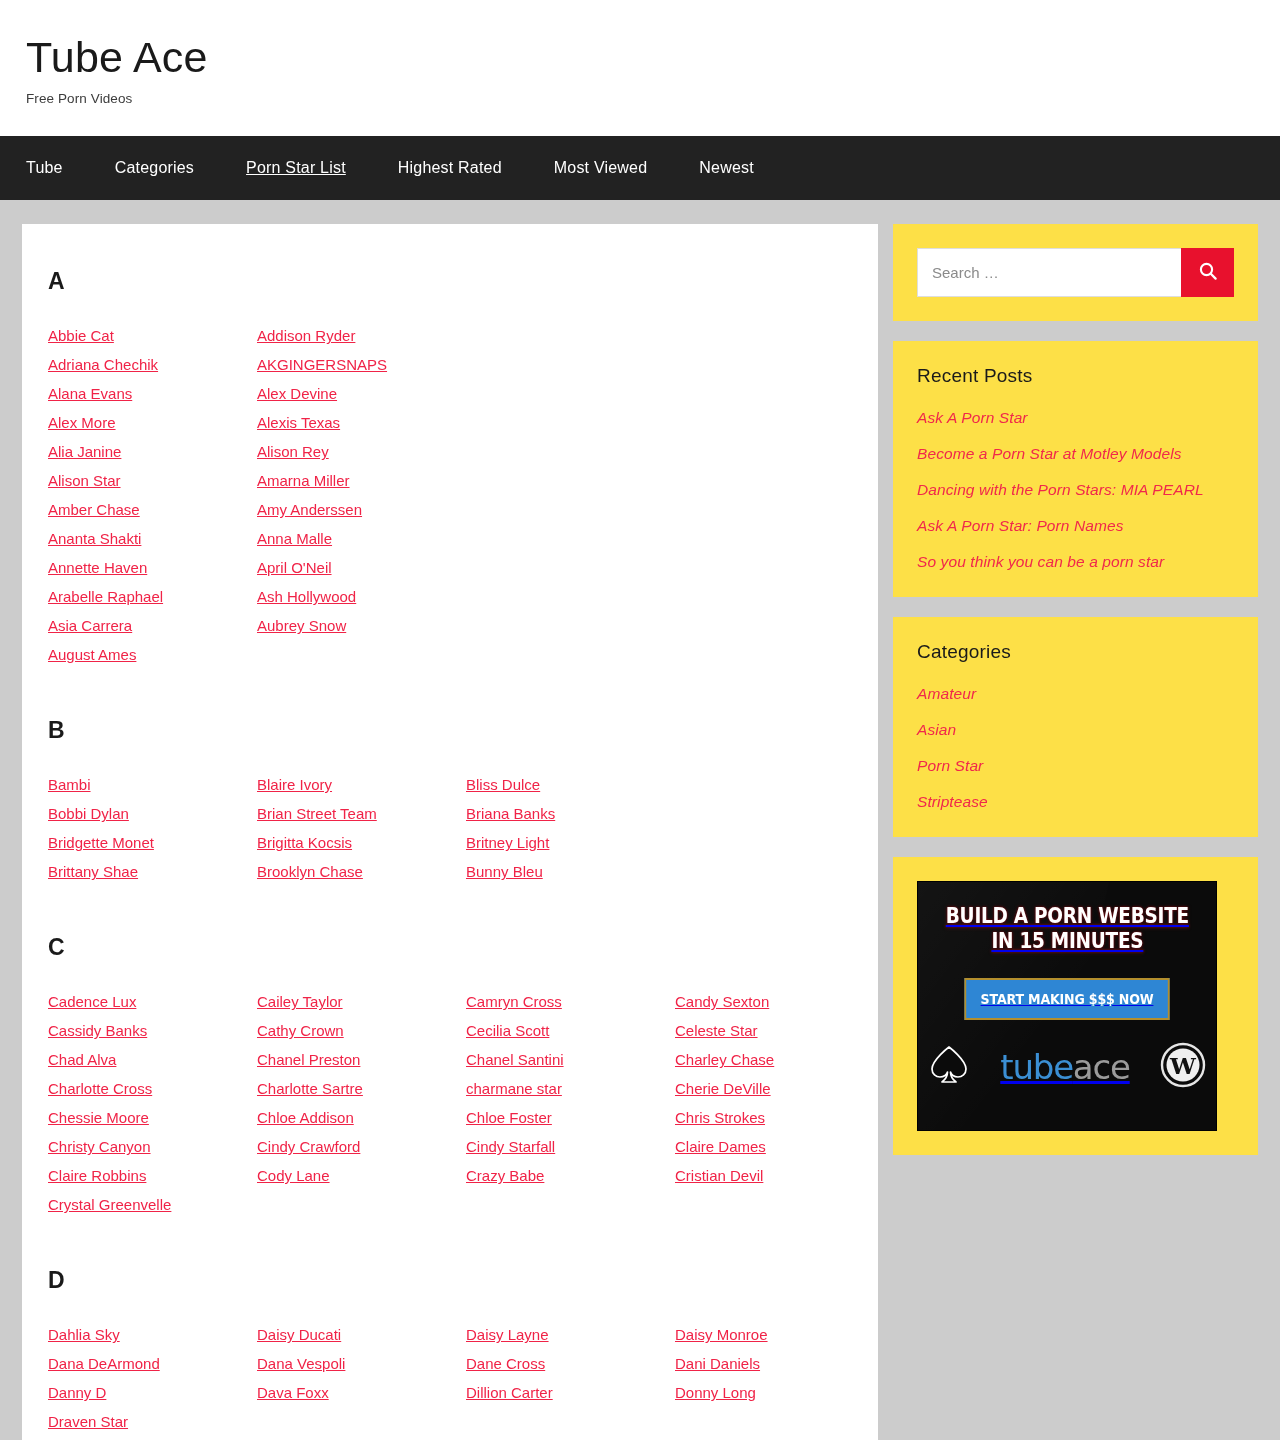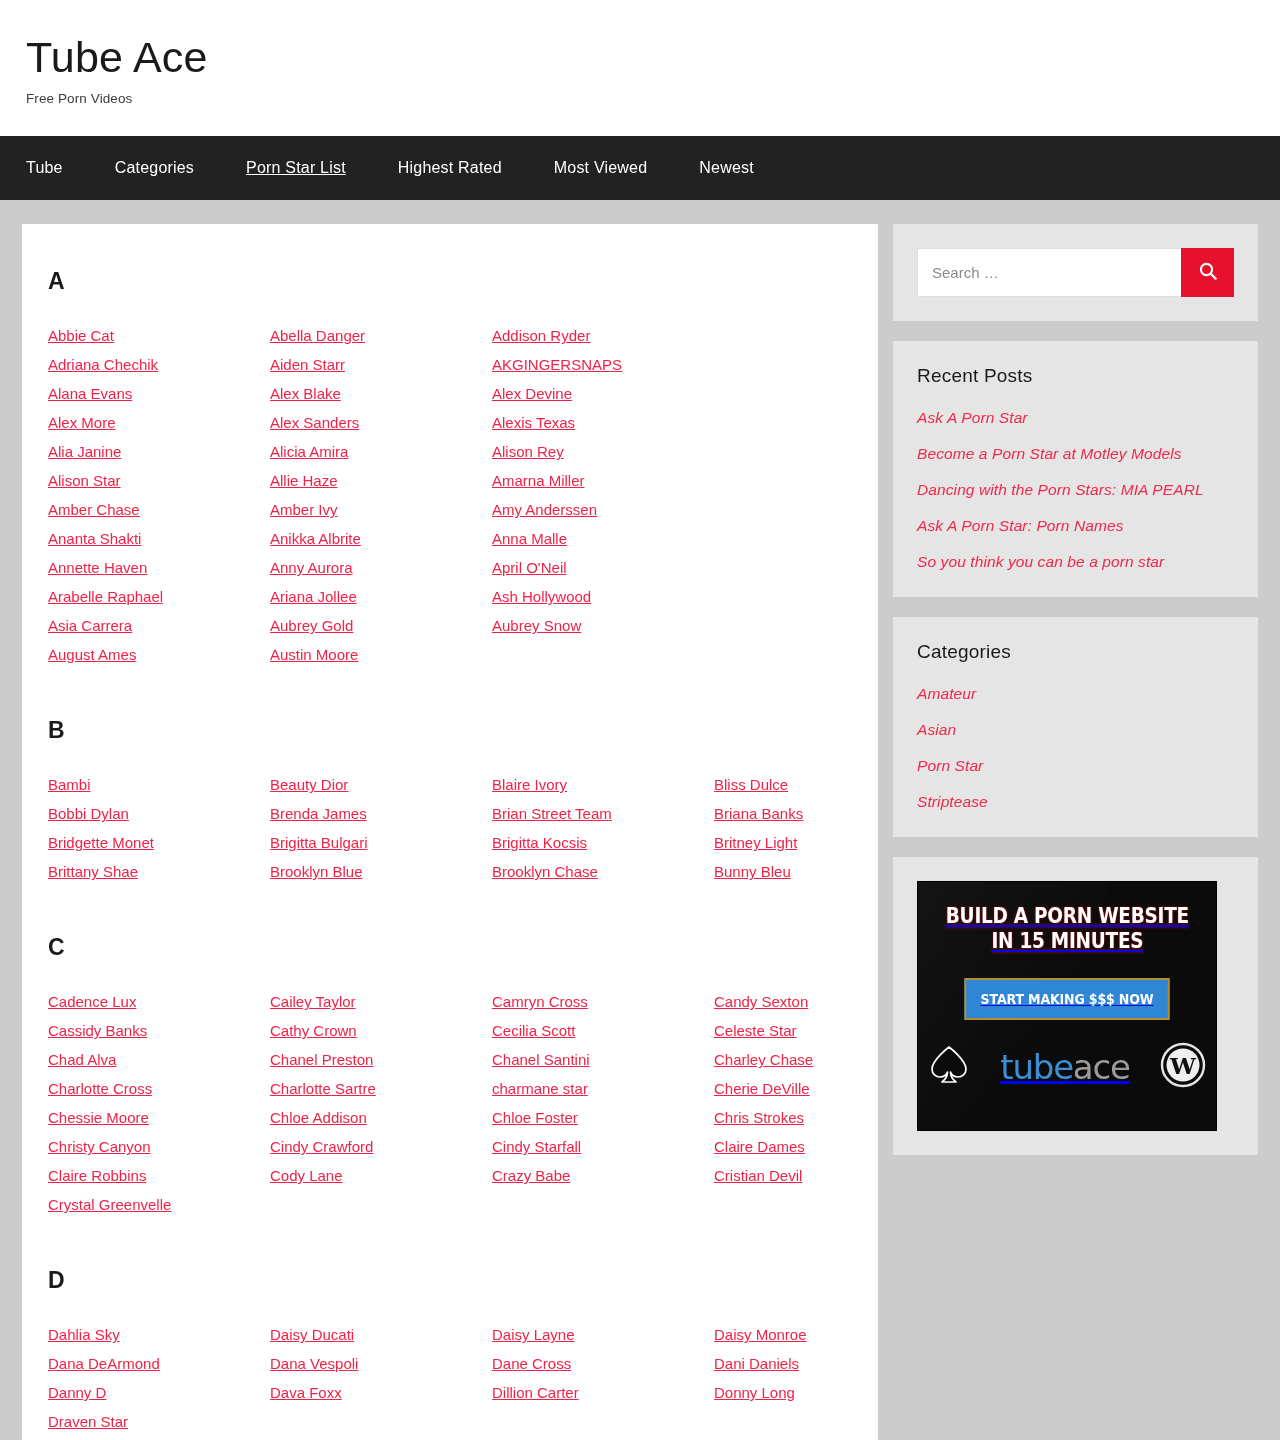--- a/index.html
+++ b/index.html
@@ -69,21 +69,21 @@
     min-height: 1210px;
   }
   .sidebar {
     width: 365px;
     flex: 0 0 365px;
     display: flex;
     flex-direction: column;
     gap: 20px;
   }
   .widget {
-    background: #e5e5e5;
+    background: #fde047;
     padding: 24px 24px 26px 24px;
   }
   .widget-title {
     font-size: 19px;
     font-weight: 400;
     color: #1a1a1a;
     margin: 0 0 22px 0;
     letter-spacing: 0.2px;
   }
 
@@ -93,21 +93,21 @@
     font-size: 23px;
     font-weight: 700;
     color: #1a1a1a;
     margin: 0 0 26px 0;
     padding-top: 14px;
   }
   .letter-section:first-child .letter-heading { padding-top: 0; }
   .name-columns {
     display: grid;
     grid-template-columns: repeat(4, 205px);
-    column-gap: 17px;
+    column-gap: 4px;
     margin-bottom: 34px;
   }
   .name-col { display: flex; flex-direction: column; }
   .star-link {
     color: #f02347;
     font-size: 15px;
     text-decoration: underline;
     line-height: 29px;
     white-space: nowrap;
     width: fit-content;
@@ -258,34 +258,20 @@
               <a class="star-link" href="#">Alia Janine</a>
               <a class="star-link" href="#">Alison Star</a>
               <a class="star-link" href="#">Amber Chase</a>
               <a class="star-link" href="#">Ananta Shakti</a>
               <a class="star-link" href="#">Annette Haven</a>
               <a class="star-link" href="#">Arabelle Raphael</a>
               <a class="star-link" href="#">Asia Carrera</a>
               <a class="star-link" href="#">August Ames</a>
             </div>
             <div class="name-col">
-              <a class="star-link" href="#">Abella Danger</a>
-              <a class="star-link" href="#">Aiden Starr</a>
-              <a class="star-link" href="#">Alex Blake</a>
-              <a class="star-link" href="#">Alex Sanders</a>
-              <a class="star-link" href="#">Alicia Amira</a>
-              <a class="star-link" href="#">Allie Haze</a>
-              <a class="star-link" href="#">Amber Ivy</a>
-              <a class="star-link" href="#">Anikka Albrite</a>
-              <a class="star-link" href="#">Anny Aurora</a>
-              <a class="star-link" href="#">Ariana Jollee</a>
-              <a class="star-link" href="#">Aubrey Gold</a>
-              <a class="star-link" href="#">Austin Moore</a>
-            </div>
-            <div class="name-col">
               <a class="star-link" href="#">Addison Ryder</a>
               <a class="star-link" href="#">AKGINGERSNAPS</a>
               <a class="star-link" href="#">Alex Devine</a>
               <a class="star-link" href="#">Alexis Texas</a>
               <a class="star-link" href="#">Alison Rey</a>
               <a class="star-link" href="#">Amarna Miller</a>
               <a class="star-link" href="#">Amy Anderssen</a>
               <a class="star-link" href="#">Anna Malle</a>
               <a class="star-link" href="#">April O'Neil</a>
               <a class="star-link" href="#">Ash Hollywood</a>
@@ -294,26 +280,20 @@
           </div>
         </div>
         <div class="letter-section">
           <h2 class="letter-heading">B</h2>
           <div class="name-columns">
             <div class="name-col">
               <a class="star-link" href="#">Bambi</a>
               <a class="star-link" href="#">Bobbi Dylan</a>
               <a class="star-link" href="#">Bridgette Monet</a>
               <a class="star-link" href="#">Brittany Shae</a>
-            </div>
-            <div class="name-col">
-              <a class="star-link" href="#">Beauty Dior</a>
-              <a class="star-link" href="#">Brenda James</a>
-              <a class="star-link" href="#">Brigitta Bulgari</a>
-              <a class="star-link" href="#">Brooklyn Blue</a>
             </div>
             <div class="name-col">
               <a class="star-link" href="#">Blaire Ivory</a>
               <a class="star-link" href="#">Brian Street Team</a>
               <a class="star-link" href="#">Brigitta Kocsis</a>
               <a class="star-link" href="#">Brooklyn Chase</a>
             </div>
             <div class="name-col">
               <a class="star-link" href="#">Bliss Dulce</a>
               <a class="star-link" href="#">Briana Banks</a>

